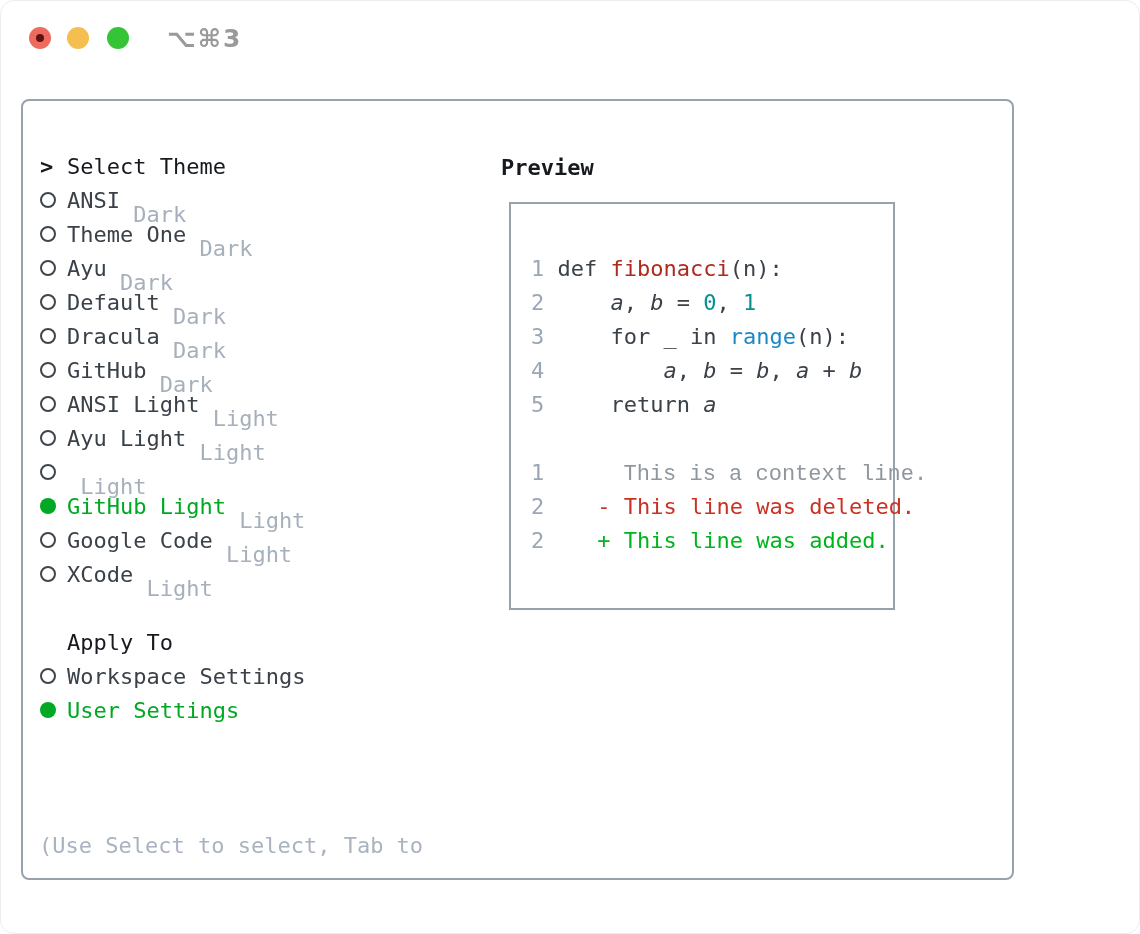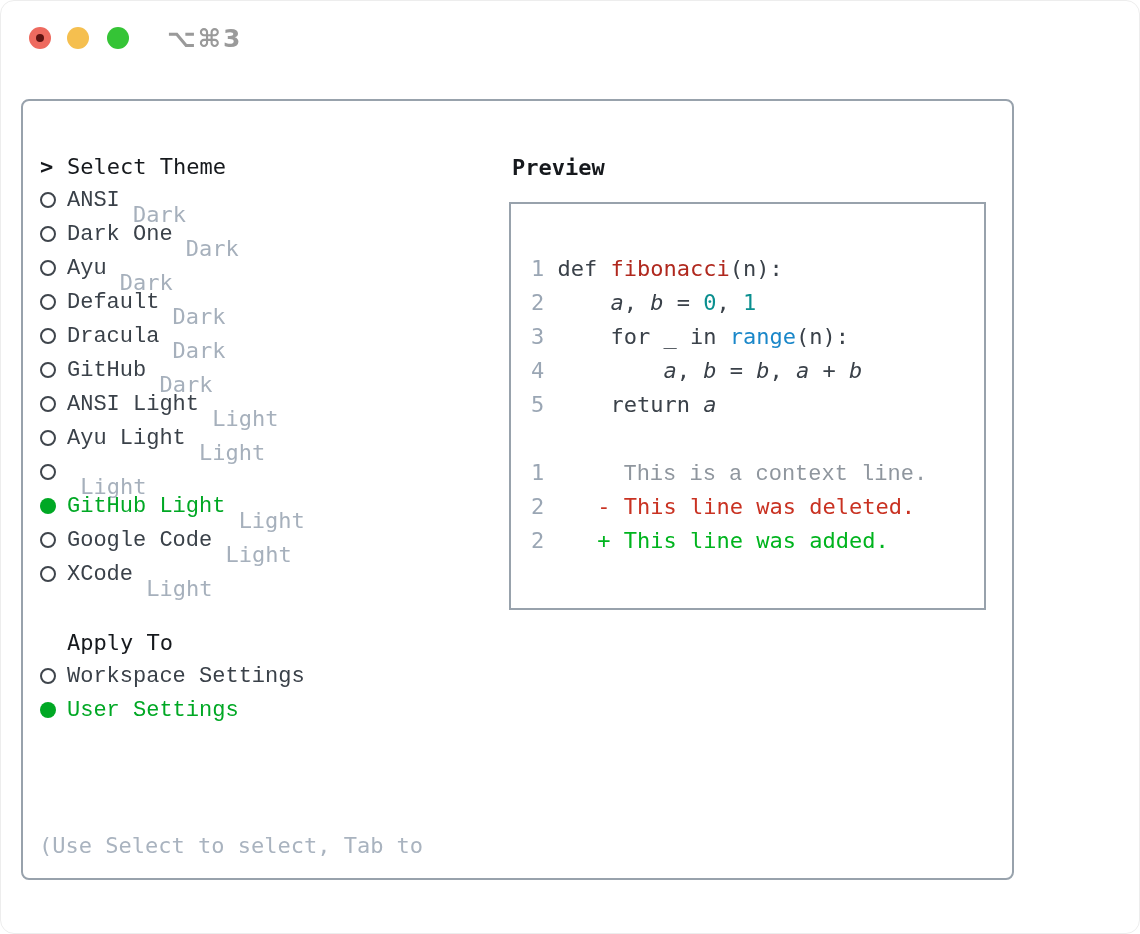--- a/index.html
+++ b/index.html
@@ -50,32 +50,32 @@
   
   .theme-list{position:absolute;left:39px;top:148px;}
   .apply-list{position:absolute;left:39px;top:624px;}
   .row{display:flex;align-items:center;height:34px;font-size:22px;white-space:pre;}
   .marker{display:inline-flex;align-items:center;width:27px;flex:0 0 27px;}
   .cursor{color:var(--heading-black);font-weight:700;}
   .hdr{color:var(--heading-black);font-weight:400;}
   .hdr-plain{color:var(--heading-black);}
   .ring{width:12px;height:12px;border:2px solid #3f454c;border-radius:50%;box-sizing:content-box;}
   .dot{width:16px;height:16px;background:var(--accent-green);border-radius:50%;}
-  .iname{color:var(--item-text);font-family:Liberation Mono, monospace;}
+  .iname{color:var(--item-text);}
   .iname.sel{color:var(--accent-green);}
   .ivariant{color:var(--variant-gray);margin-left:13.2px;margin-top:28px;}
   .hint{
     position:absolute;left:38px;top:760px;font-size:22px;line-height:34px;
     color:var(--hint-gray);white-space:pre;
   }
   
   .preview-title{position:absolute;left:500px;top:149px;height:34px;display:flex;align-items:center;
-    font-size:22px;font-weight:700;color:var(--heading-black);margin-left:11px;}
+    font-size:22px;font-weight:700;color:var(--heading-black);}
   .preview-box{
-    position:absolute;left:508px;top:201px;width:477px;height:408px;
+    position:absolute;left:508px;top:201px;width:386px;height:408px;
     box-sizing:border-box;border:2px solid var(--border-gray);background:#fff;
   }
   .code{position:absolute;left:20px;top:48px;font-size:22px;line-height:34px;}
   .code-line{white-space:pre;height:34px;}
   .s-ln{color:var(--line-number-gray);}
   .s-pl{color:var(--code-text);}
   .s-fn{color:var(--function-red);}
   .s-num{color:var(--number-teal);}
   .s-bi{color:var(--builtin-blue);}
   .s-it{color:var(--code-text);font-style:italic;}
@@ -99,21 +99,21 @@
 
   <div class="panel"></div>
 
   <div class="theme-list">
     <div class="row">
       <span class="marker"><span class="cursor">&gt;</span></span>
       <span class="hdr">Select Theme</span>
     </div>
     <div>
         <div class="row"><span class="marker"><span class="ring"></span></span><span class="iname">ANSI</span><span class="ivariant">Dark</span></div>
-        <div class="row"><span class="marker"><span class="ring"></span></span><span class="iname">Dark One</span><span class="ivariant">Dark</span></div>
+        <div class="row"><span class="marker"><span class="ring"></span></span><span class="iname">Theme One</span><span class="ivariant">Dark</span></div>
         <div class="row"><span class="marker"><span class="ring"></span></span><span class="iname">Ayu</span><span class="ivariant">Dark</span></div>
         <div class="row"><span class="marker"><span class="ring"></span></span><span class="iname">Default</span><span class="ivariant">Dark</span></div>
         <div class="row"><span class="marker"><span class="ring"></span></span><span class="iname">Dracula</span><span class="ivariant">Dark</span></div>
         <div class="row"><span class="marker"><span class="ring"></span></span><span class="iname">GitHub</span><span class="ivariant">Dark</span></div>
         <div class="row"><span class="marker"><span class="ring"></span></span><span class="iname">ANSI Light</span><span class="ivariant">Light</span></div>
         <div class="row"><span class="marker"><span class="ring"></span></span><span class="iname">Ayu Light</span><span class="ivariant">Light</span></div>
         <div class="row"><span class="marker"><span class="ring"></span></span><span class="ivariant">Light</span></div>
         <div class="row"><span class="marker"><span class="dot"></span></span><span class="iname sel">GitHub Light</span><span class="ivariant">Light</span></div>
         <div class="row"><span class="marker"><span class="ring"></span></span><span class="iname">Google Code</span><span class="ivariant">Light</span></div>
         <div class="row"><span class="marker"><span class="ring"></span></span><span class="iname">XCode</span><span class="ivariant">Light</span></div>

